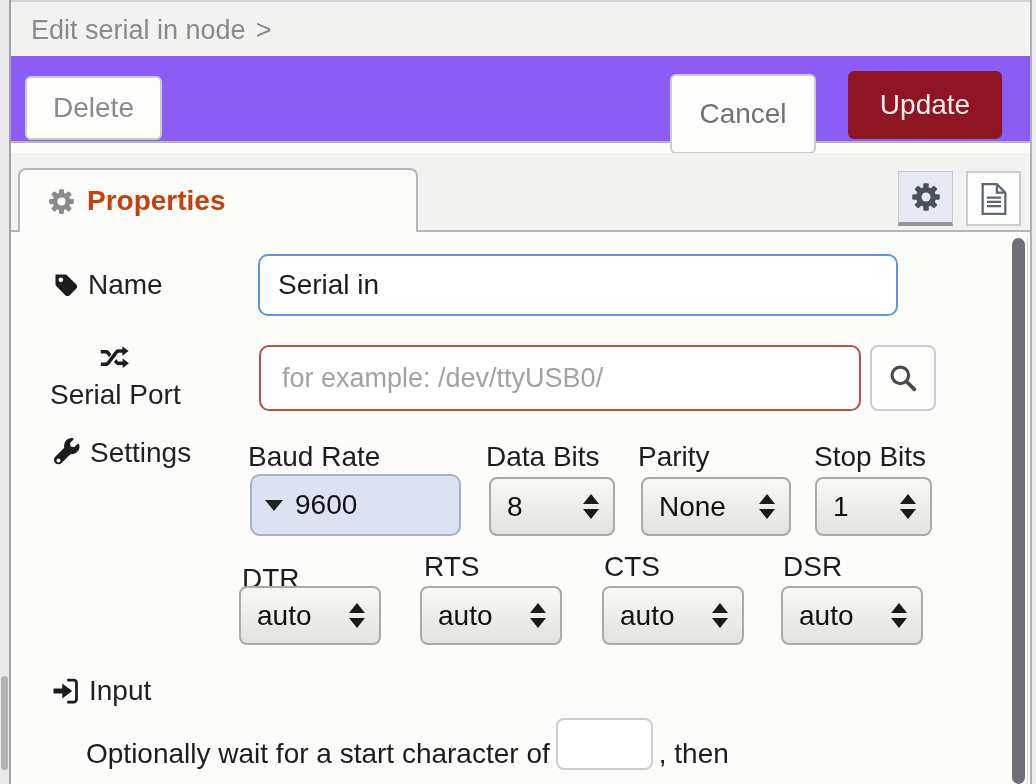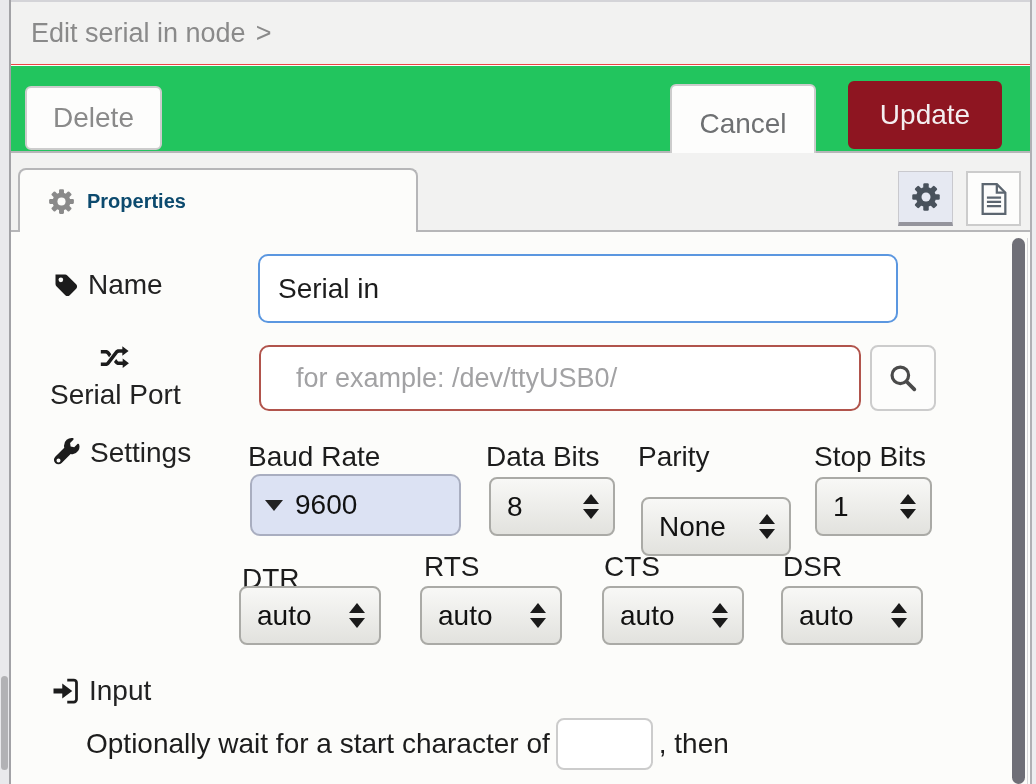--- a/index.html
+++ b/index.html
@@ -7,68 +7,68 @@
   body { font-family:"Liberation Sans", sans-serif; }
   .screen { position:relative; width:1036px; height:784px; overflow:hidden; background:#fcfcfa; }
 
   
   .left-strip { position:absolute; left:0; top:0; width:9px; height:784px; background:#e9e9ec; }
   .left-scroll-thumb { position:absolute; left:1px; top:676px; width:7px; height:94px; background:#b2b2b5; border-radius:4px; }
   .tray-left-border { position:absolute; left:9px; top:0; width:2px; height:784px; background:#a2a2a6; }
 
   
   .tray-header { position:absolute; left:11px; top:0; width:1025px; height:65px;
-     background:#f2f2f1; border-top:2px solid #d4d4d8; border-bottom:1px solid #ef4444;
+     background:#f2f2f1; border-top:2px solid #d4d4d8; border-bottom:6px solid #ef4444;
      display:flex; align-items:center; padding-left:20px; font-size:27px; }
   .crumb-parent { color:#8a8a8a; }
   .crumb-sep { color:#8a8a8a; margin:0 10px; }
   .crumb-title { color:#44505a; font-weight:bold; }
 
   
-  .tray-toolbar { position:absolute; left:11px; top:66px; width:1025px; height:87px;
-     background:#22c55e; border-bottom:2px solid #b6b6b8; }
+  .tray-toolbar { position:absolute; left:11px; top:56px; width:1025px; height:87px;
+     background:#8b5cf6; border-bottom:2px solid #b6b6b8; }
   .btn { position:absolute; display:flex; align-items:center; justify-content:center;
      border-radius:6px; font-size:28px; cursor:pointer; }
   .btn-delete { left:14px; top:20px; width:137px; height:64px; background:#fdfdfc;
      border:2px solid #cccccc; color:#8a8a8a; }
   .btn-cancel { left:659px; top:18px; width:146px; height:80px; background:#fdfdfc;
      border:2px solid #cccccc; color:#6e7072; }
   .btn-update { left:837px; top:15px; width:154px; height:68px; background:#8e1521;
      border:2px solid #8e1521; color:#f4eef0; }
 
   
   .tab-row { position:absolute; left:11px; top:153px; width:1025px; height:79px;
      background:#f2f2f1; }
   .tab-row-border { position:absolute; left:0; bottom:0; width:100%; height:2px; background:#b6b6b8; }
   .tab-active { position:absolute; left:7px; top:15px; width:400px; height:64px;
      background:#fcfcfa; border:2px solid #b6b6b8; border-bottom:none;
      border-radius:8px 8px 0 0; display:flex; align-items:center; padding-left:28px; gap:12px; z-index:2; }
-  .tab-label { color:#0c4a6e; font-weight:bold; font-size:20px; }
+  .tab-label { color:#c2410c; font-weight:bold; font-size:28px; }
   .icon-btn { position:absolute; top:18px; width:55px; height:55px; display:flex; align-items:center; justify-content:center; }
   .icon-btn-gear { left:887px; background:#e6e9f2; border:1px solid #c9c9ce; border-bottom:4px solid #94949c; }
   .icon-btn-doc { left:955px; background:#fdfdfc; border:2px solid #cccccc; }
 
   
   .content { position:absolute; left:11px; top:232px; width:1019px; height:552px; background:#fcfcfa; }
   .right-border { position:absolute; left:1030px; top:0; width:2px; height:784px; background:#b0b0b4; }
   .right-strip { position:absolute; left:1032px; top:0; width:4px; height:784px; background:#ededf0; }
   .right-scroll-thumb { position:absolute; left:1012px; top:238px; width:13px; height:546px; background:#6f6f77; border-radius:7px; }
   .right-scroll-line { position:absolute; left:1027px; top:238px; width:1px; height:546px; background:#d8d8da; }
 
   .field-label { position:absolute; display:flex; align-items:center; gap:8px; font-size:28px; color:#222222; }
   .lbl-name   { left:41px; top:22px;  height:62px;justify-content:center; }
   .lbl-serial { left:39px; top:113px; height:66px;flex-direction:column; }
   .lbl-settings { left:41px; top:206px; height:30px; }
   .lbl-input  { left:40px; top:444px; height:30px;text-align:center; }
 
   input.text-input { font-family:"Liberation Sans", sans-serif; background:#ffffff; outline:none; }
-  .input-name { position:absolute; left:247px; top:22px; width:640px; height:69px;
+  .input-name { position:absolute; left:247px; top:22px; width:640px; height:62px;
      border:2px solid #5b97e0; border-radius:10px; padding:0 18px; font-size:28px; color:#1c1c1c; }
   .input-serial { position:absolute; left:248px; top:113px; width:602px; height:66px;
-     border:2px solid #b1544c; border-radius:10px; padding:0 35px; font-size:27px; color:#1c1c1c; }
+     border:2px solid #b1544c; border-radius:10px; padding:0 21px; font-size:27px; color:#1c1c1c; }
   .input-serial::placeholder { color:#a2a2a4; opacity:1; }
   .search-btn { position:absolute; left:859px; top:113px; width:66px; height:66px;
      background:#fdfdfc; border:2px solid #cccccc; border-radius:8px;
      display:flex; align-items:center; justify-content:center; }
 
   .col-header { position:absolute; font-size:28px; color:#1c1c1c; }
   .hdr-baud   { left:237px; top:209px; }
   .hdr-databits { left:475px; top:209px;text-align:right; }
   .hdr-parity { left:627px; top:209px; }
   .hdr-stopbits { left:803px; top:209px; }
@@ -80,31 +80,31 @@
   .baud-select { position:absolute; left:239px; top:242px; width:211px; height:62px;
      background:#dce2f3; border:2px solid #a9aec0; border-radius:10px;
      display:flex; align-items:center; padding-left:13px; gap:12px; font-size:28px; color:#111; }
   .baud-caret { width:0; height:0; border-left:9px solid transparent; border-right:9px solid transparent; border-top:11px solid #222; }
 
   .mac-select { position:absolute; height:59px; background:linear-gradient(#f8f8f6,#e2e2de);
      border:2px solid #aaaaa6; border-radius:8px; display:flex; align-items:center;
      padding:0 14px 0 16px; font-size:28px; color:#111; }
   .mac-select .spacer { flex:1; }
   .sel-databits { left:478px; top:245px; width:126px; }
-  .sel-parity   { left:630px; top:245px; width:150px;margin-top:20px; }
+  .sel-parity   { left:630px; top:245px; width:150px; }
   .sel-stopbits { left:804px; top:245px; width:117px; }
   .sel-dtr { left:228px; top:354px; width:142px; }
   .sel-rts { left:409px; top:354px; width:142px; }
   .sel-cts { left:591px; top:354px; width:142px; }
   .sel-dsr { left:770px; top:354px; width:142px; }
   .arrows { display:flex; flex-direction:column; gap:5px; align-items:center; }
   .arr-up { width:0; height:0; border-left:8px solid transparent; border-right:8px solid transparent; border-bottom:10px solid #1a1a1a; }
   .arr-dn { width:0; height:0; border-left:8px solid transparent; border-right:8px solid transparent; border-top:10px solid #1a1a1a; }
 
-  .wait-row { position:absolute; left:75px; top:486px; height:52px; display:flex; align-items:center; gap:6px; font-size:28px; color:#1c1c1c; }
+  .wait-row { position:absolute; left:75px; top:486px; height:52px; display:flex; align-items:flex-end; gap:6px; font-size:28px; color:#1c1c1c; }
   .wait-input { width:97px; height:52px; border:2px solid #cccccc; border-radius:8px; font-size:27px; padding:0 10px; }
 
   svg.icon { display:block; }
 </style>
 </head>
 <body>
 
 <div class="screen">
 
   <div class="left-strip"></div>

